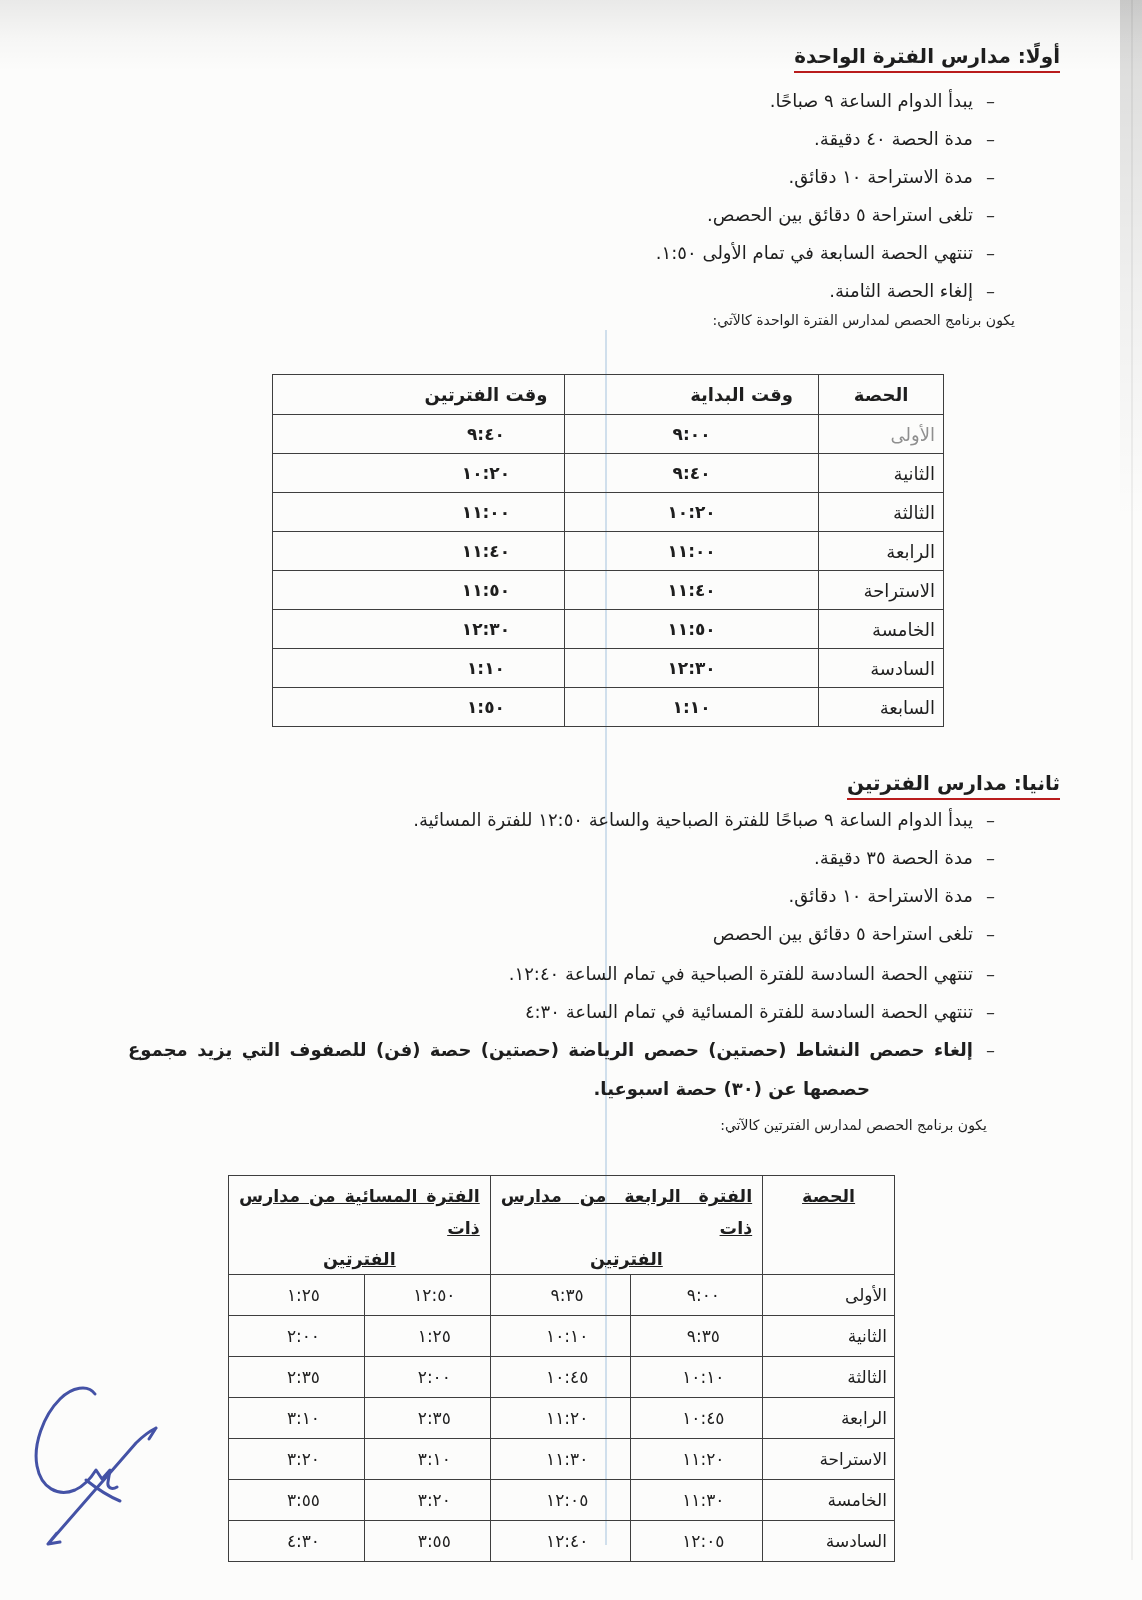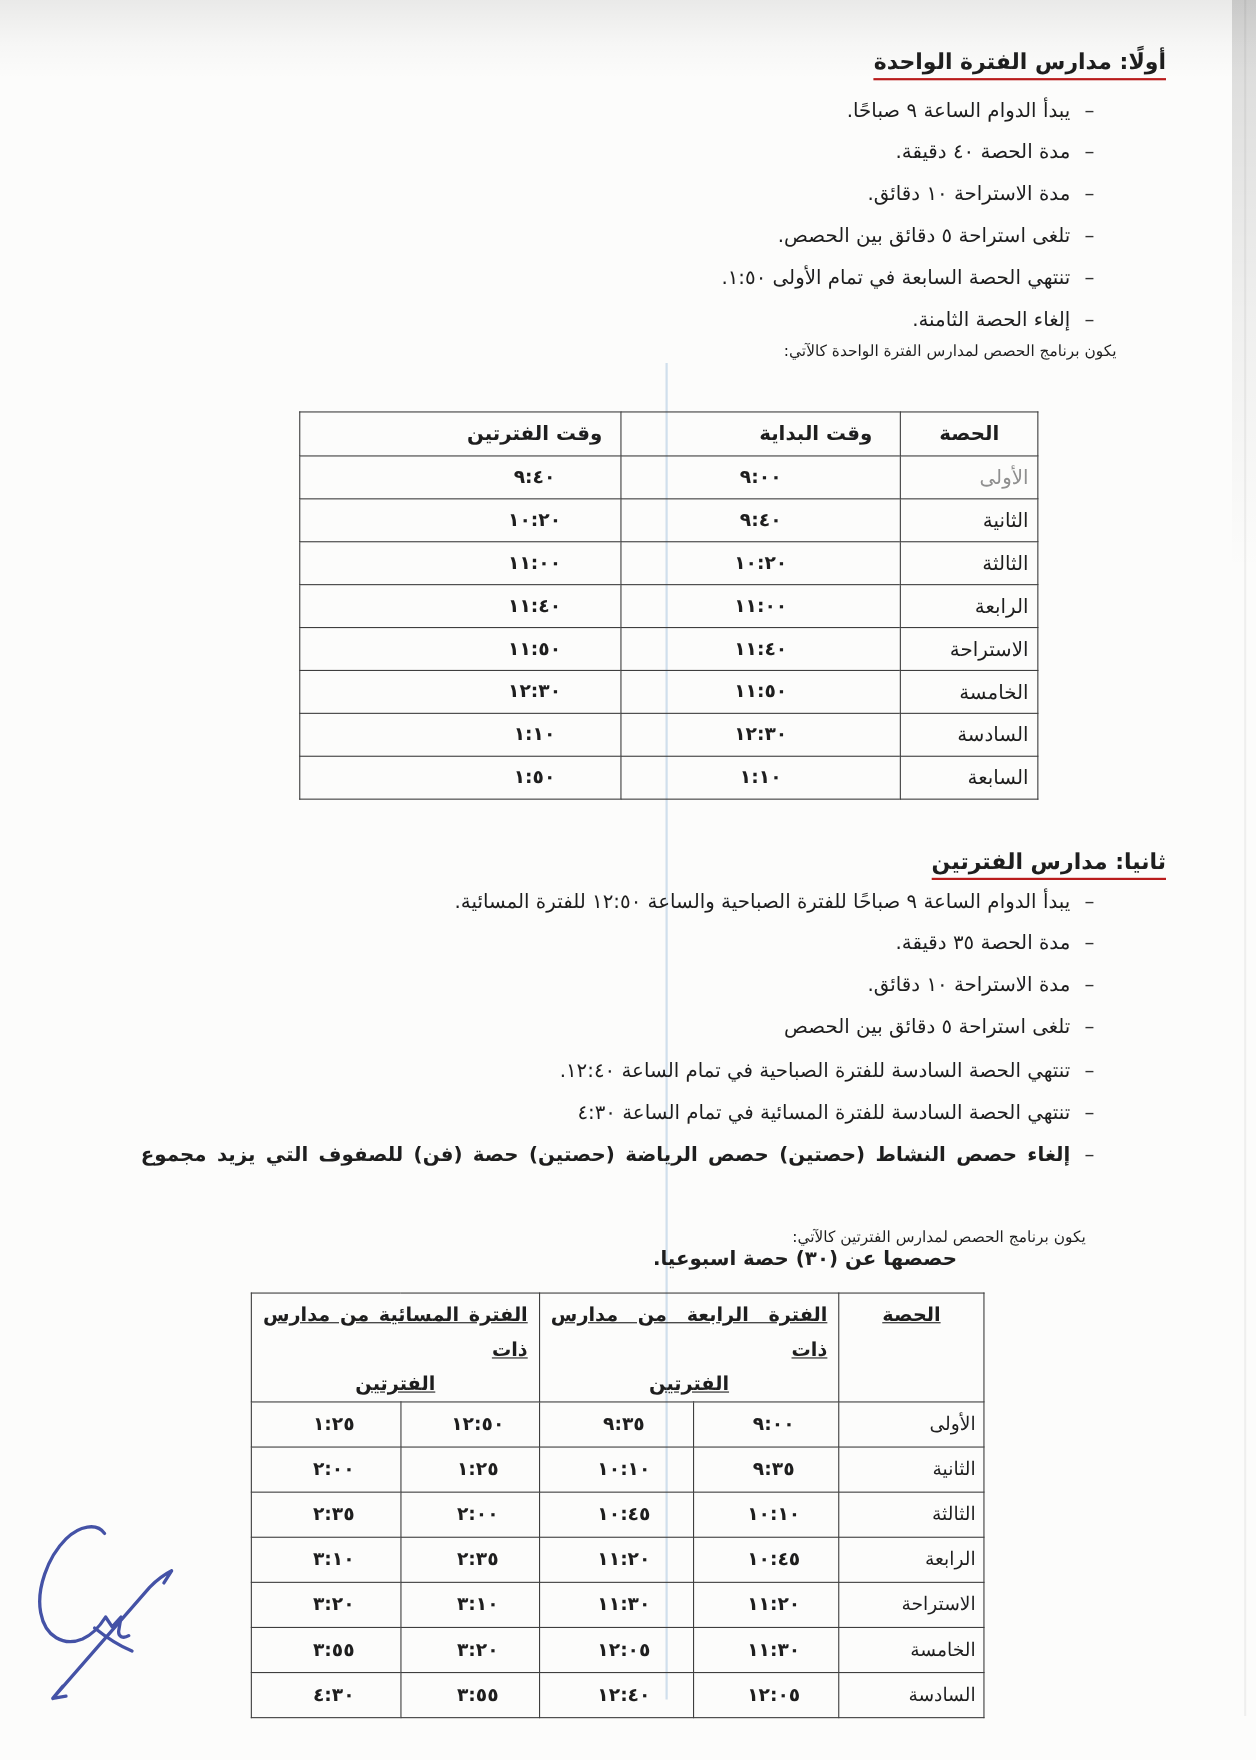--- a/index.html
+++ b/index.html
@@ -42,21 +42,21 @@
   .t1 th.h-end,.t1 td.d-end{padding-left:135px;}
   .t1 td.d-period{text-align:right;padding-right:8px;}
   .t1 td.time{font-weight:bold;font-size:17px;letter-spacing:1px;}
   .t1 td.faded{color:#8f8f8f;}
   .t2{left:228px;top:1175px;width:667px;}
   .t2 th{height:78px;font-size:17.5px;font-weight:bold;vertical-align:middle;text-decoration:underline;}
   .t2 th.h-period{vertical-align:top;padding-top:10px;text-align:center;width:19.8%;}
   .t2 .hl1{padding:4px 10px 0 10px;text-align:justify;text-align-last:justify;line-height:32px;}
   .t2 .hl2{text-align:center;line-height:30px;}
   .t2 td{height:40px;font-size:17px;text-align:center;}
-  .t2 td.time{font-weight:bold;letter-spacing:1px;padding-left:14px;margin-top:36px;}
+  .t2 td.time{font-weight:normal;letter-spacing:1px;padding-left:14px;margin-top:36px;}
   .t2 td.d-period{text-align:right;padding-right:7px;}
   .sig{left:18px;top:1378px;width:225px;height:222px;}
 </style>
 </head>
 <body>
 
 <div class="abs scan-top"></div>
 <div class="abs scan-right"></div>
 <div class="abs scan-right-line"></div>
 <div class="abs fold-line"></div>
@@ -174,21 +174,21 @@
   <span class="btxt">تنتهي الحصة السادسة للفترة الصباحية في تمام الساعة ١٢:٤٠.</span>
 </div>
 <div class="abs bullet" style="top:999px;">
   <span class="dash">–</span>
   <span class="btxt">تنتهي الحصة السادسة للفترة المسائية في تمام الساعة ٤:٣٠</span>
 </div>
 <div class="abs bullet" style="top:1037px;">
   <span class="dash">–</span>
   <span class="btxt bold justify">إلغاء حصص النشاط (حصتين) حصص الرياضة (حصتين) حصة (فن) للصفوف التي يزيد مجموع</span>
 </div>
-<div class="abs contline" style="top:1134px;right:272px;">حصصها عن (٣٠) حصة اسبوعيا.</div>
+<div class="abs contline" style="top:1078px;right:272px;">حصصها عن (٣٠) حصة اسبوعيا.</div>
 
 <div class="abs intro" style="top:1117px;right:155px;">يكون برنامج الحصص لمدارس الفترتين كالآتي:</div>
 
 <table class="abs t2">
   <colgroup>
     <col style="width:19.8%">
       <col style="width:19.9%">
       <col style="width:21.0%">
       <col style="width:18.9%">
       <col style="width:20.4%">

